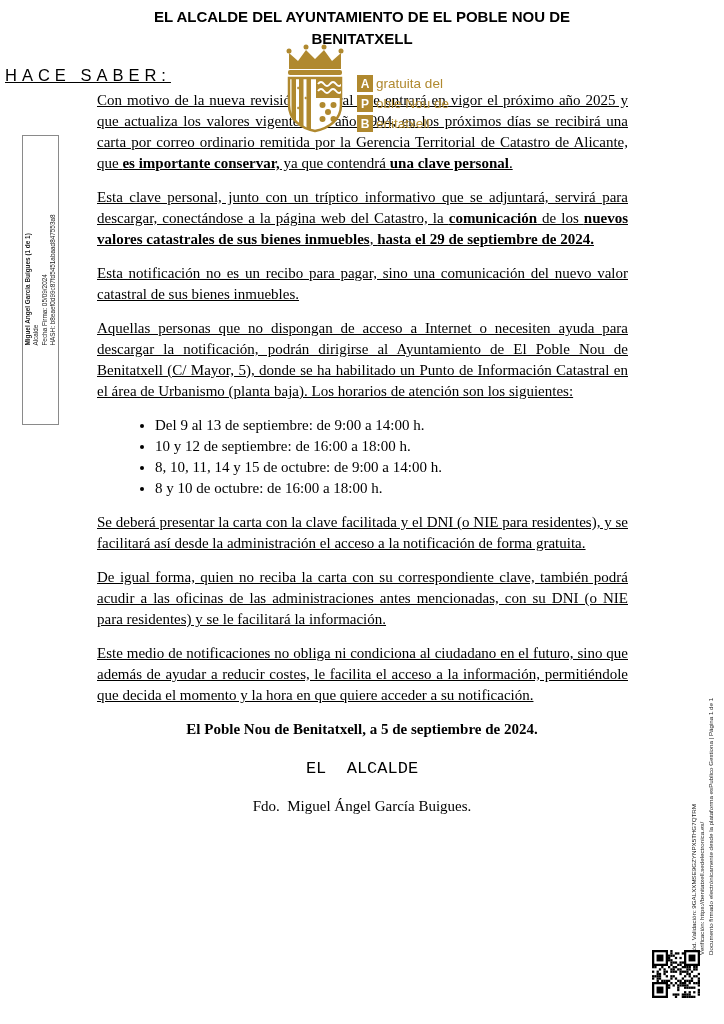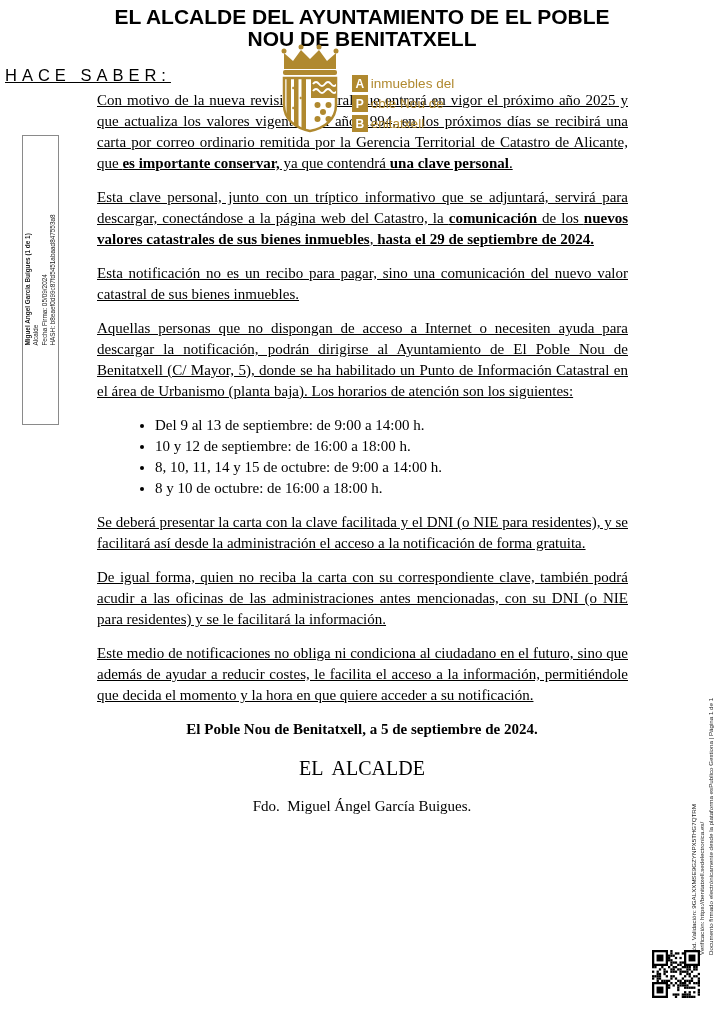--- a/index.html
+++ b/index.html
@@ -11,32 +11,32 @@
   .logo-rows{display:flex;flex-direction:column;gap:3px;margin-bottom:2px;}
   .logo-row{display:flex;align-items:center;gap:3px;height:17px;}
   .tile{display:inline-flex;align-items:center;justify-content:center;width:16px;height:17px;
         background:var(--gold);color:#fff;font-family:"Liberation Sans",sans-serif;
         font-weight:bold;font-size:12px;}
   .logo-text{color:var(--gold);font-family:"Liberation Sans",sans-serif;font-size:13.5px;}
   
   .title{margin-top:158px;text-align:center;font-family:"Liberation Sans",sans-serif;
          font-weight:bold;font-size:39px;letter-spacing:17px;text-indent:17px;line-height:44px;}
   .subtitle{margin:6px auto 0;max-width:505px;text-align:center;
-            font-family:"Liberation Sans",sans-serif;font-weight:bold;font-size:21px;line-height:22px;}
+            font-family:"Liberation Sans",sans-serif;font-weight:bold;font-size:15px;line-height:22px;}
   .saber{margin-top:16px;text-align:left;font-family:"Liberation Sans",sans-serif;
          font-size:16.5px;letter-spacing:5px;text-indent:5px;line-height:18px;text-decoration:underline;}
   
   .doc-body{margin:6px 96px 0 97px;font-size:15px;line-height:21px;text-align:justify;}
   .doc-body p{margin:0 0 13px 0;text-decoration:underline;}
   .doc-body ul{margin:13px 0;padding-left:58px;}
   .doc-body li{line-height:21px;}
   .b{font-weight:bold;}
   .u{text-decoration:underline;}
   .date-line{margin-top:13px;text-align:center;font-weight:bold;font-size:15px;line-height:21px;}
-  .role{margin-top:18px;text-align:center;font-size:20px;line-height:21px;white-space:pre;}
+  .role{margin-top:18px;text-align:center;font-size:17px;line-height:21px;white-space:pre;font-family:Liberation Mono, monospace;}
   .signed{margin-top:17px;text-align:center;font-size:15px;line-height:21px;white-space:pre;}
   
   .left-stamp{position:absolute;left:22px;top:135px;width:37px;height:290px;
               border:1px solid #8a8a8a;box-sizing:border-box;}
   .left-stamp .rot{width:288px;height:35px;transform:rotate(-90deg) translateX(-288px);
               transform-origin:top left;display:flex;align-items:center;justify-content:center;}
   .right-stamp{position:absolute;left:690px;top:610px;width:26px;height:345px;}
   .right-stamp .rot{width:345px;height:26px;transform:rotate(-90deg) translateX(-345px);
               transform-origin:top left;}
   .stamp-lines{font-family:"Liberation Sans",sans-serif;font-size:6.4px;line-height:8.2px;
@@ -77,21 +77,21 @@
         <circle cx="47.5" cy="63" r="3" fill="#B0892F"></circle>
         <circle cx="58.5" cy="63" r="3" fill="#B0892F"></circle>
         <circle cx="53" cy="70" r="3" fill="#B0892F"></circle>
         <circle cx="47.5" cy="77" r="3" fill="#B0892F"></circle>
         <circle cx="58.5" cy="77" r="3" fill="#B0892F"></circle>
       </g>
     </svg>
     <div class="logo-rows">
       <div class="logo-row">
         <span class="tile">A</span>
-        <span class="logo-text">inmuebles del</span>
+        <span class="logo-text">gratuita del</span>
       </div>
       <div class="logo-row">
         <span class="tile">P</span>
         <span class="logo-text">oble Nou de</span>
       </div>
       <div class="logo-row">
         <span class="tile">B</span>
         <span class="logo-text">enitatxell</span>
       </div>
     </div>

